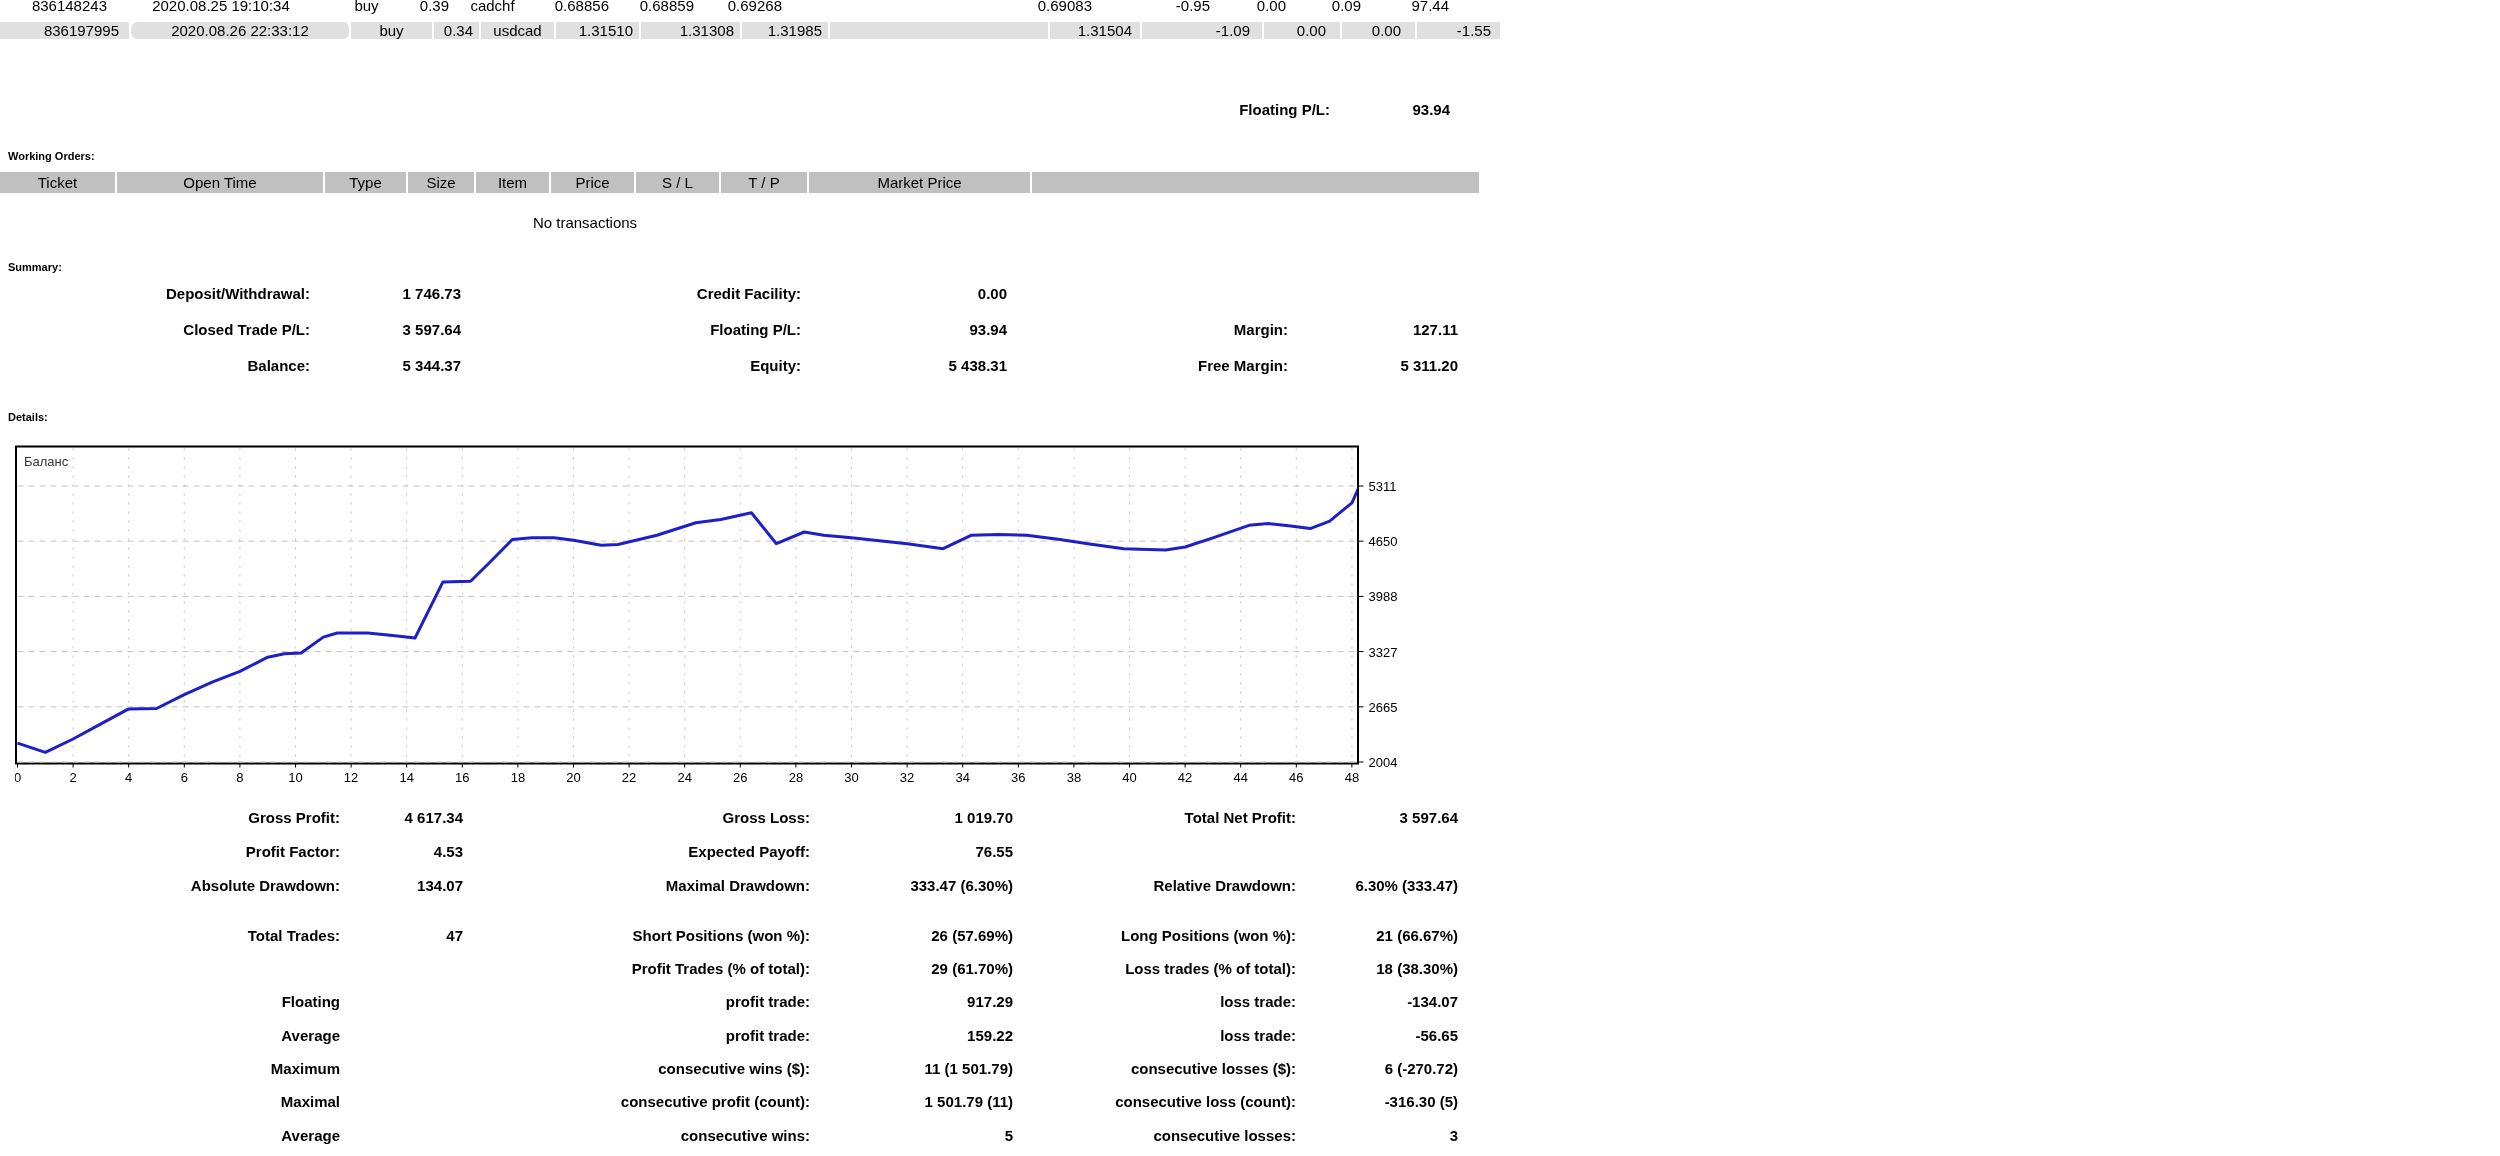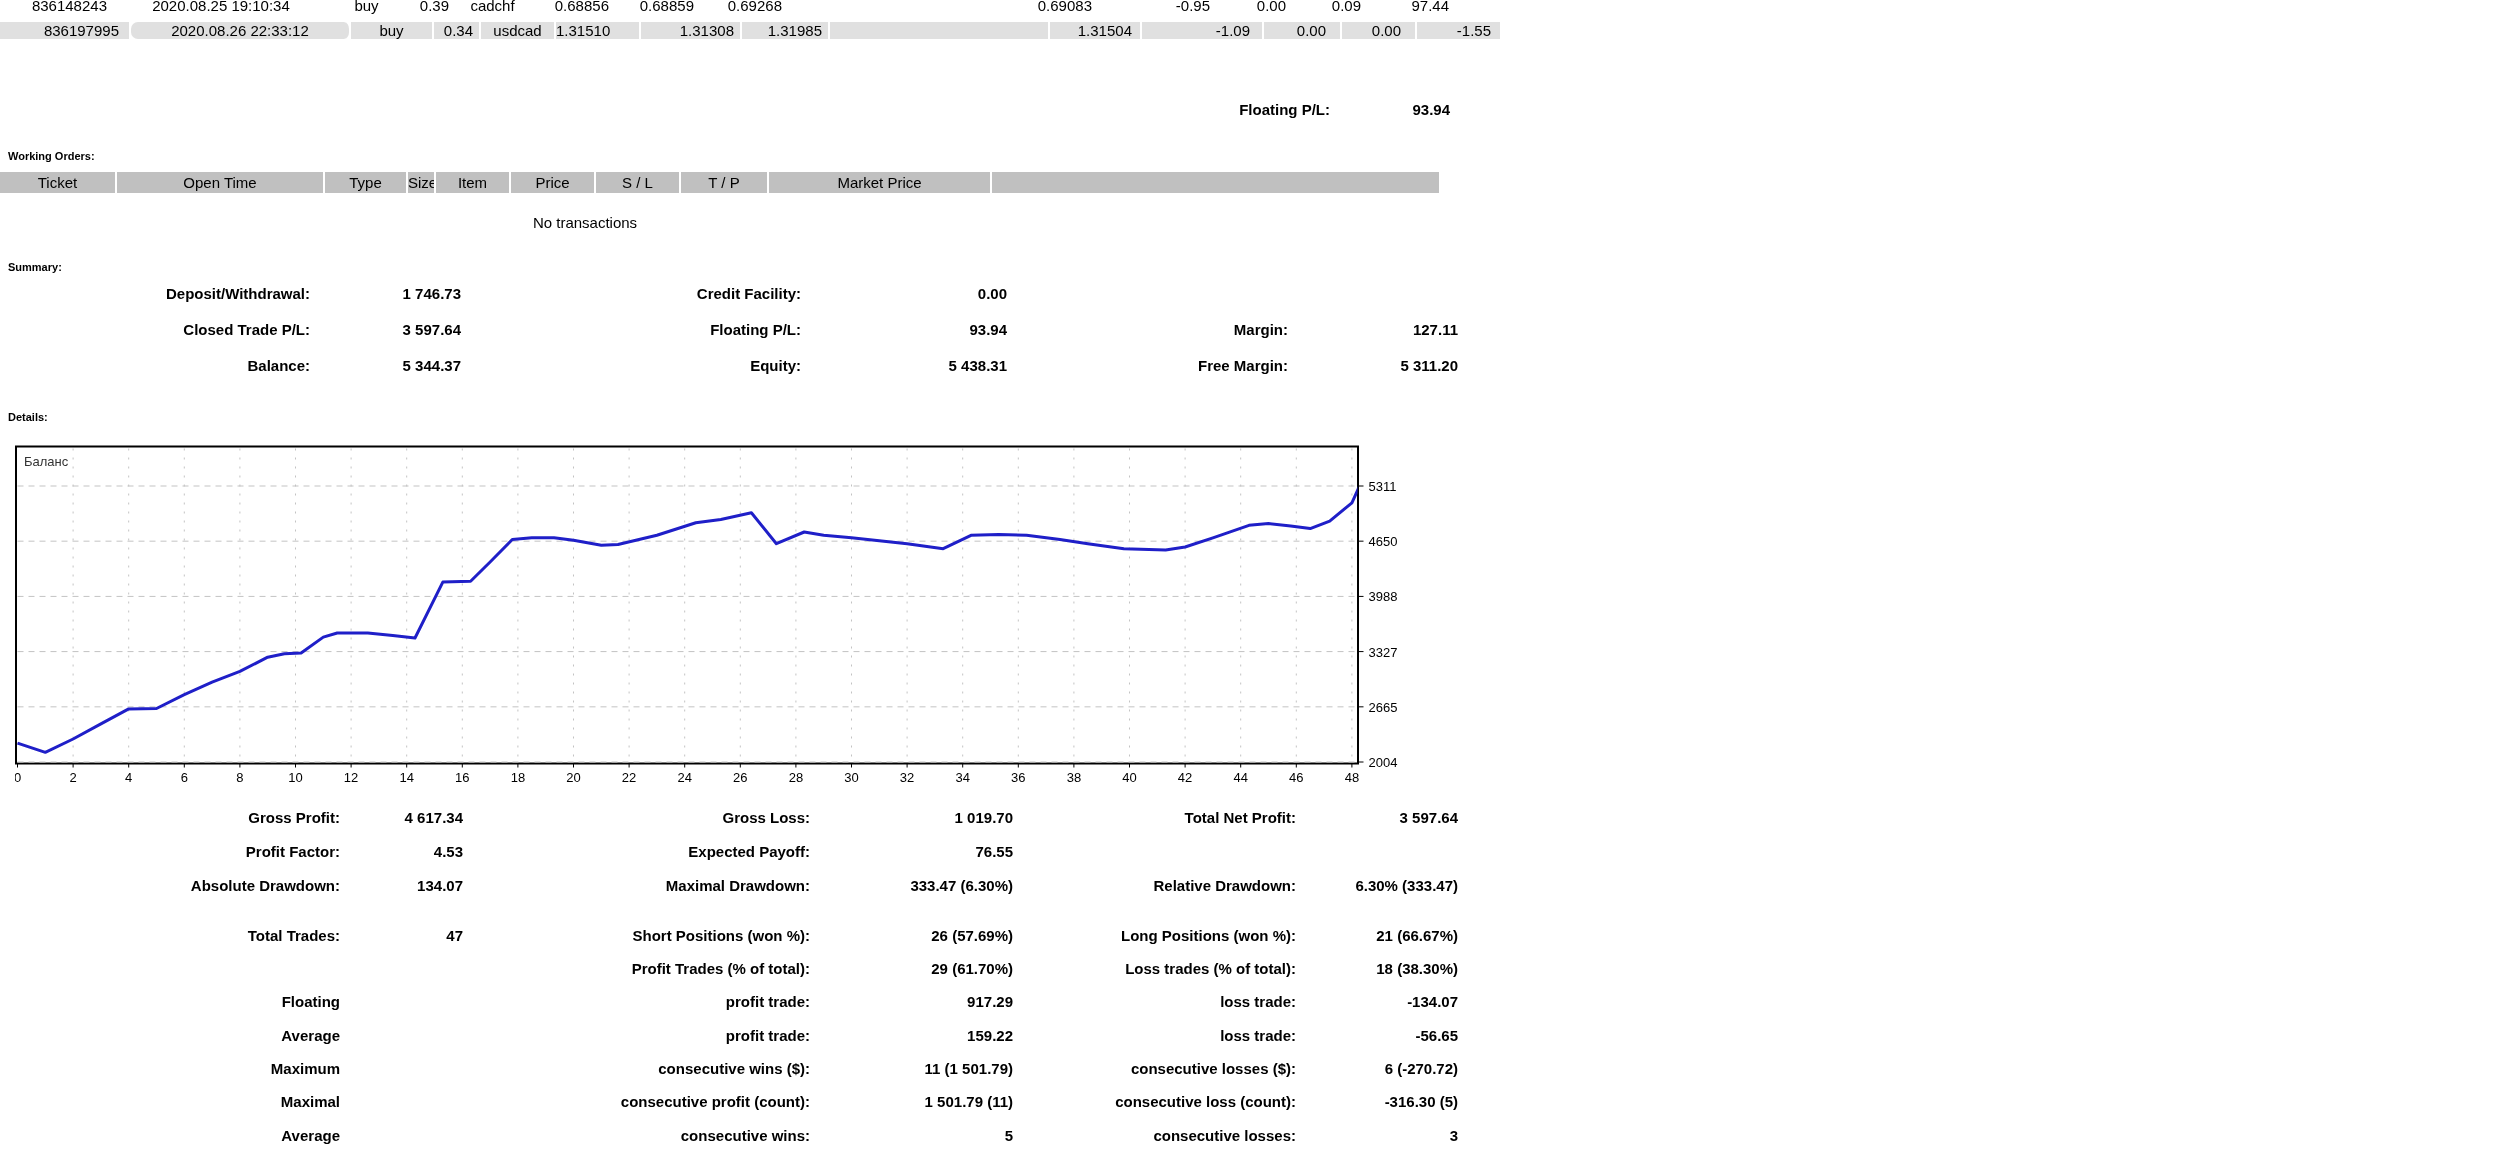--- a/index.html
+++ b/index.html
@@ -36,21 +36,21 @@
       <div class="cell" style="width: 78px; text-align: right; padding-right: 14px;">0.00</div>
       <div class="cell" style="width: 75px; text-align: right; padding-right: 14px;">0.09</div>
       <div class="cell" style="width: 83px; text-align: right; padding-right: 9px;">97.44</div>
     </div>
     <div class="row" style="top: 22px;">
       <div class="cell shaded" style="width: 131px; text-align: right; padding-right: 10px;">836197995</div>
       <div class="cell shaded" style="width: 220px; text-align: center; padding-right: 0px; border-radius: 7px;">2020.08.26 22:33:12</div>
       <div class="cell shaded" style="width: 83px; text-align: center; padding-right: 0px;">buy</div>
       <div class="cell shaded" style="width: 47px; text-align: right; padding-right: 6px;">0.34</div>
       <div class="cell shaded" style="width: 75px; text-align: center; padding-right: 0px;">usdcad</div>
-      <div class="cell shaded" style="width: 85px; text-align: left; ">1.31510</div>
+      <div class="cell shaded" style="width: 85px; text-align: right; padding-right: 6px;">1.31510</div>
       <div class="cell shaded" style="width: 101px; text-align: right; padding-right: 6px;">1.31308</div>
       <div class="cell shaded" style="width: 88px; text-align: right; padding-right: 6px;">1.31985</div>
       <div class="cell shaded" style="width: 220px; text-align: right; padding-right: 0px;"></div>
       <div class="cell shaded" style="width: 92px; text-align: right; padding-right: 8px;">1.31504</div>
       <div class="cell shaded" style="width: 122px; text-align: right; padding-right: 12px;">-1.09</div>
       <div class="cell shaded" style="width: 78px; text-align: right; padding-right: 14px;">0.00</div>
       <div class="cell shaded" style="width: 75px; text-align: right; padding-right: 14px;">0.00</div>
       <div class="cell shaded" style="width: 83px; text-align: right; padding-right: 9px;">-1.55</div>
     </div>
   </div>
@@ -59,21 +59,21 @@
 
 <div class="lab" style="top:101px;right:1170px;">Floating P/L:</div>
 <div class="lab" style="top:101px;right:1050px;">93.94</div>
 
 <div class="heading" style="top:148px;">Working Orders:</div>
 <div id="wo-header">
     <div class="hrow" style="top: 172px;">
       <div class="cell hcell" style="width: 117px;">Ticket</div>
       <div class="cell hcell" style="width: 208px;">Open Time</div>
       <div class="cell hcell" style="width: 83px;">Type</div>
-      <div class="cell hcell" style="width: 28px;">Size</div>
+      <div class="cell hcell" style="width: 68px;">Size</div>
       <div class="cell hcell" style="width: 75px;">Item</div>
       <div class="cell hcell" style="width: 85px;">Price</div>
       <div class="cell hcell" style="width: 85px;">S / L</div>
       <div class="cell hcell" style="width: 88px;">T / P</div>
       <div class="cell hcell" style="width: 223px;">Market Price</div>
       <div class="cell hcell" style="width: 447px;"></div>
     </div>
   </div>
 <div class="abs small" style="top:214px;left:0;width:1170px;text-align:center;">No transactions</div>
 

